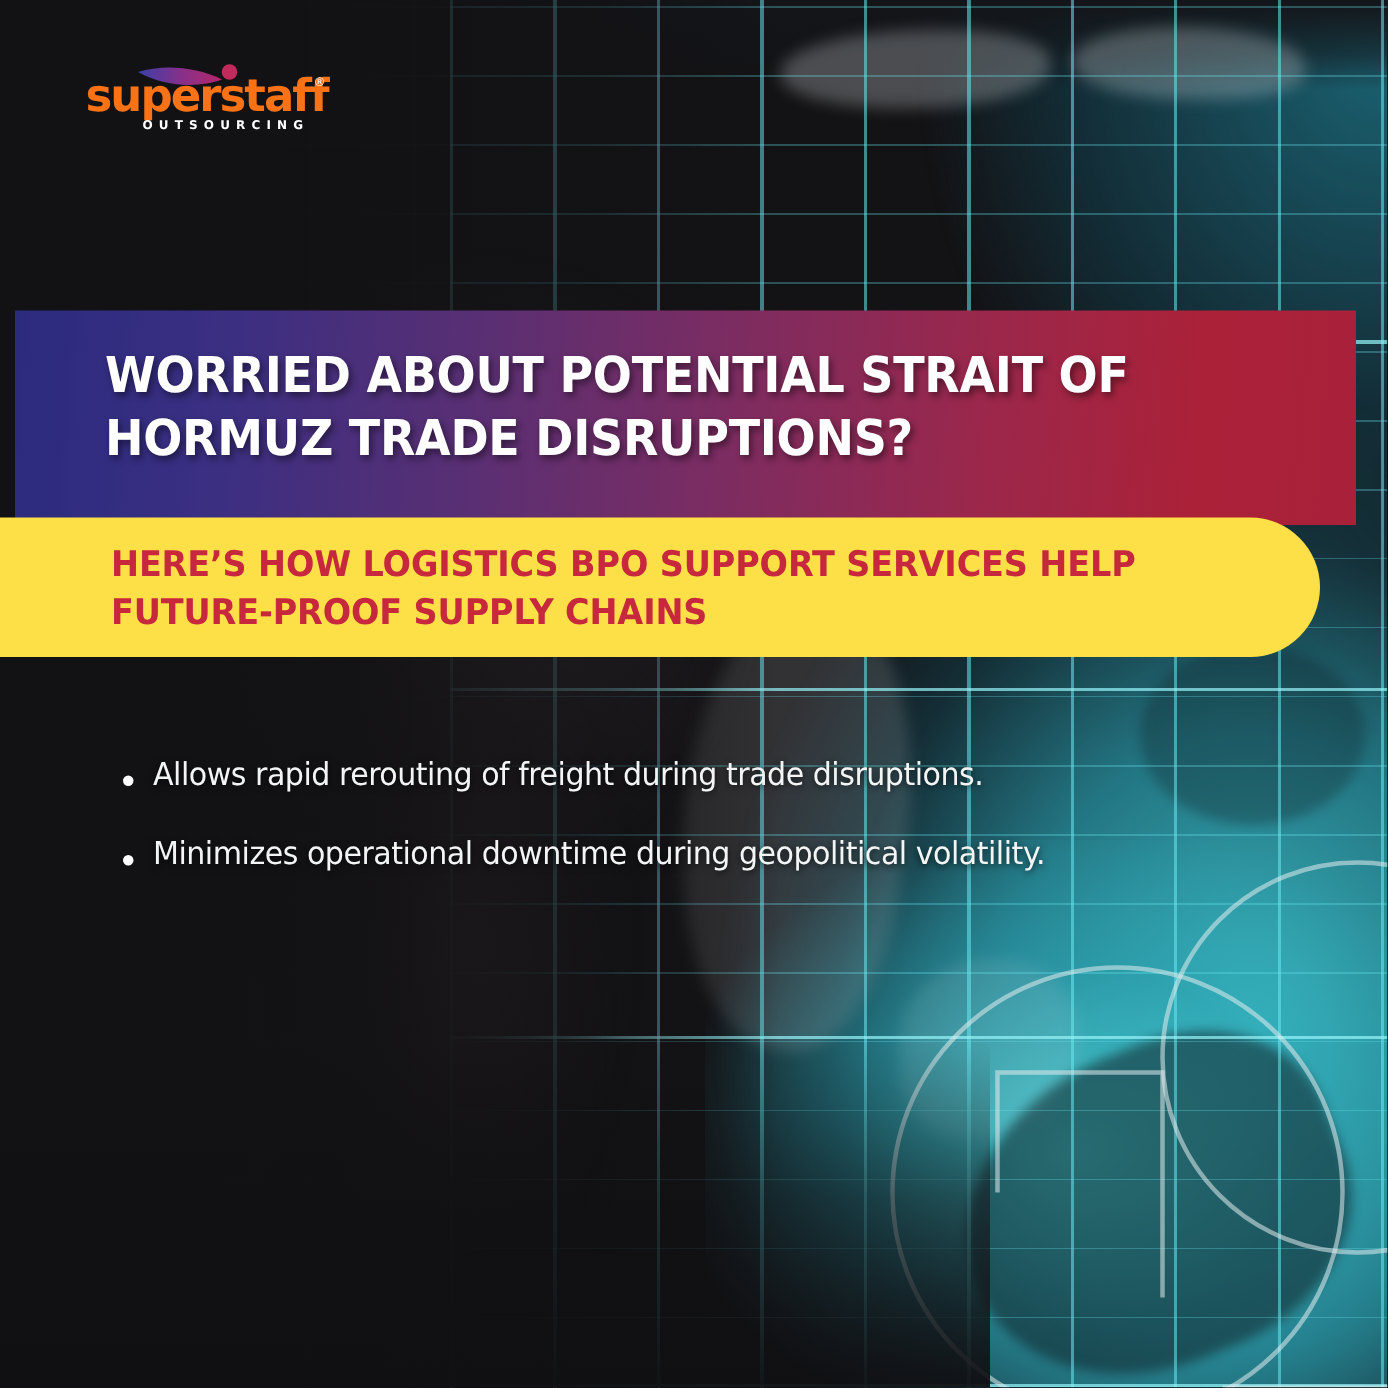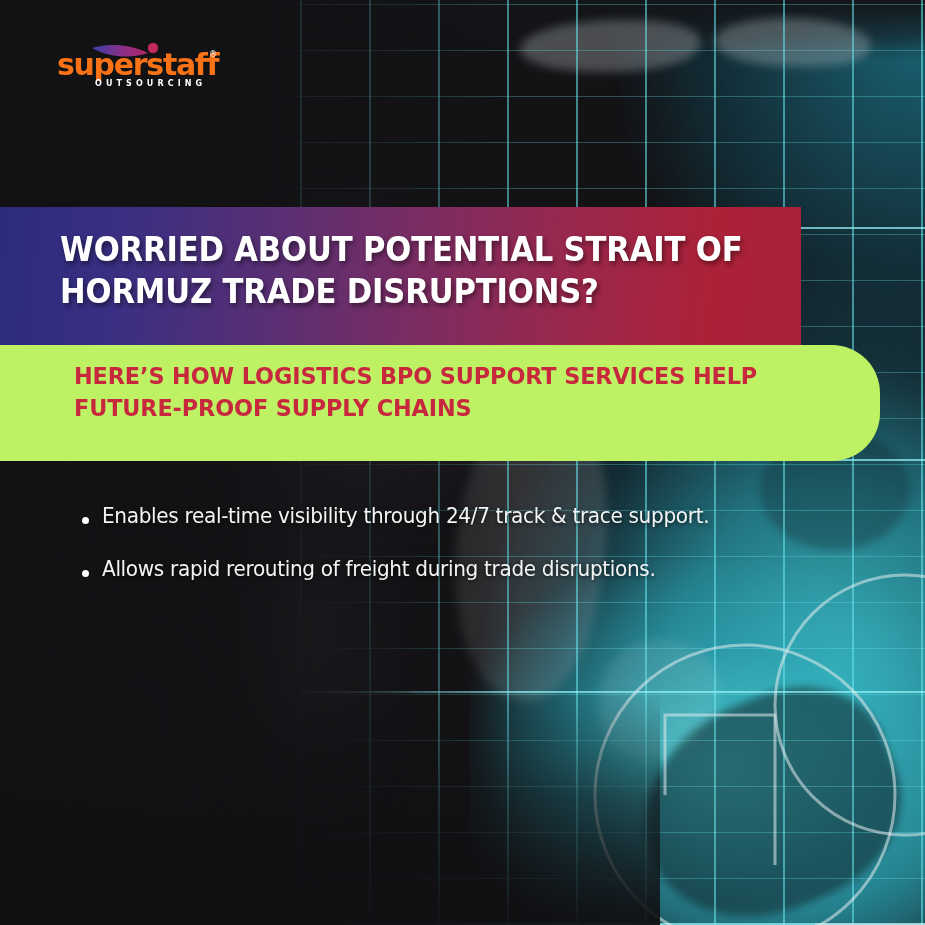--- a/index.html
+++ b/index.html
@@ -89,36 +89,36 @@
   }
   .logo-reg{position:absolute;left:152px;top:6px;color:#fff;font-size:8px;font-family:"DejaVu Sans",sans-serif;}
   .logo-sub{
     position:absolute;left:38px;top:35px;color:#fff;font-size:8px;
     font-family:"DejaVu Sans", sans-serif;font-weight:bold;letter-spacing:4.1px;
   }
   .logo-swoosh{position:absolute;left:33px;top:-2px;width:82px;height:22px;}
 
   
   .banner{
-    position:absolute;left:0;top:207px;width:801px;height:143px;
+    position:absolute;left:10px;top:207px;width:894px;height:143px;
     background:linear-gradient(95deg,#2b2b7e 0%, #3b2f82 16%, #5c2f72 36%, #7e2c60 54%, #9b274b 72%, #ab2138 88%, #a8203a 100%);
     padding-left:16px;
   }
   .banner-text{
     position:absolute;left:60px;top:22px;width:820px;
     color:#ffffff;font-family:"DejaVu Sans", sans-serif;font-weight:bold;
     font-size:33px;line-height:1.26;letter-spacing:-.2px;
     text-shadow:2px 3px 5px rgba(0,0,0,.45);
     transform:scaleX(.93);transform-origin:left center;
   }
 
   
   .pill{
-    position:absolute;left:0;top:345px;width:880px;height:116px;
-    background:#bef264;border-radius:0 48px 48px 0;
+    position:absolute;left:0;top:345px;width:880px;height:93px;
+    background:#fde047;border-radius:0 48px 48px 0;
   }
   .pill-text{
     position:absolute;left:74px;top:16px;width:790px;
     color:#c8283e;font-family:"DejaVu Sans", sans-serif;font-weight:bold;
     font-size:23.5px;line-height:1.35;letter-spacing:-.1px;
     transform:scaleX(.95);transform-origin:left center;
   }
 
   
   .bullets{position:absolute;left:78px;top:503px;width:820px;}
@@ -189,21 +189,21 @@
     <div class="banner-text">WORRIED ABOUT POTENTIAL STRAIT OF HORMUZ TRADE DISRUPTIONS?</div>
   </div>
 
   <div class="pill">
     <div class="pill-text">HERE’S HOW LOGISTICS BPO SUPPORT SERVICES HELP FUTURE-PROOF SUPPLY CHAINS</div>
   </div>
 
   <div class="bullets">
     <div class="bi">
       <span class="dot"></span>
-      <span class="btxt">Enables real-time visibility through 24/7 track &amp; trace support.</span>
+      <span class="btxt">Allows rapid rerouting of freight during trade disruptions.</span>
     </div>
     <div class="bi">
       <span class="dot"></span>
-      <span class="btxt">Allows rapid rerouting of freight during trade disruptions.</span>
+      <span class="btxt">Minimizes operational downtime during geopolitical volatility.</span>
     </div>
   </div>
 
 </div>
 
 </body></html>

